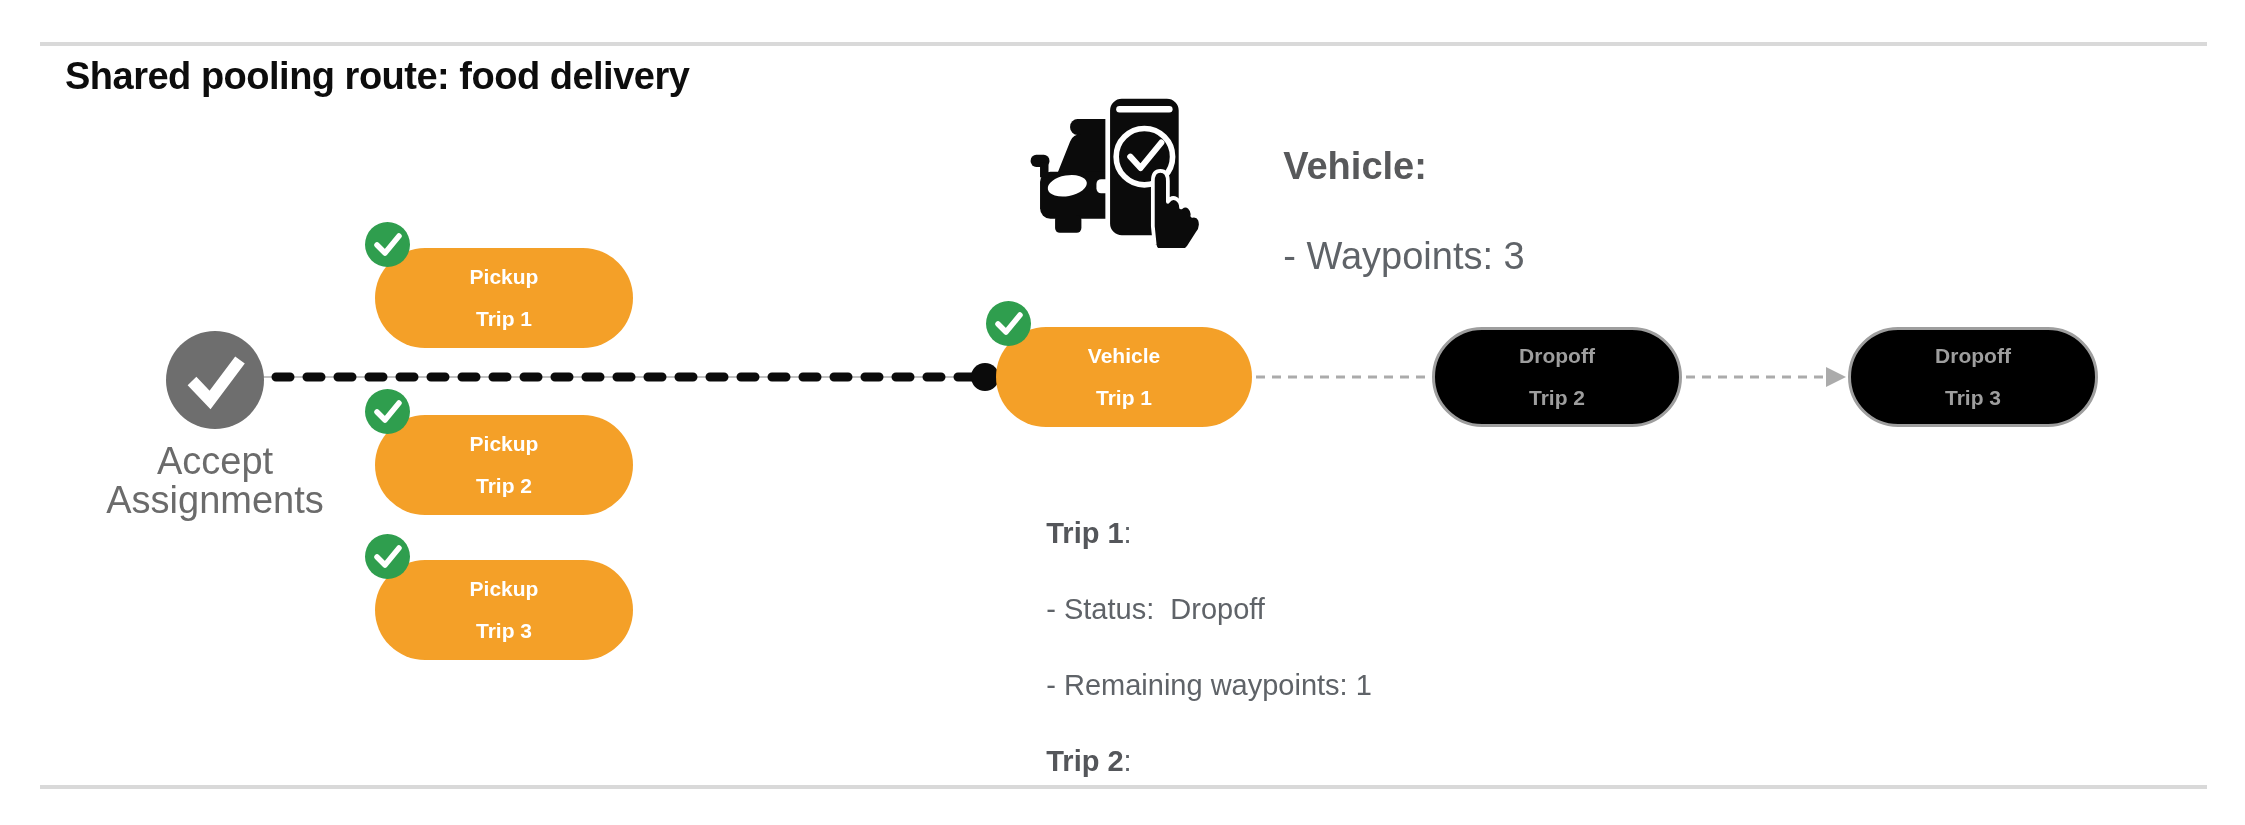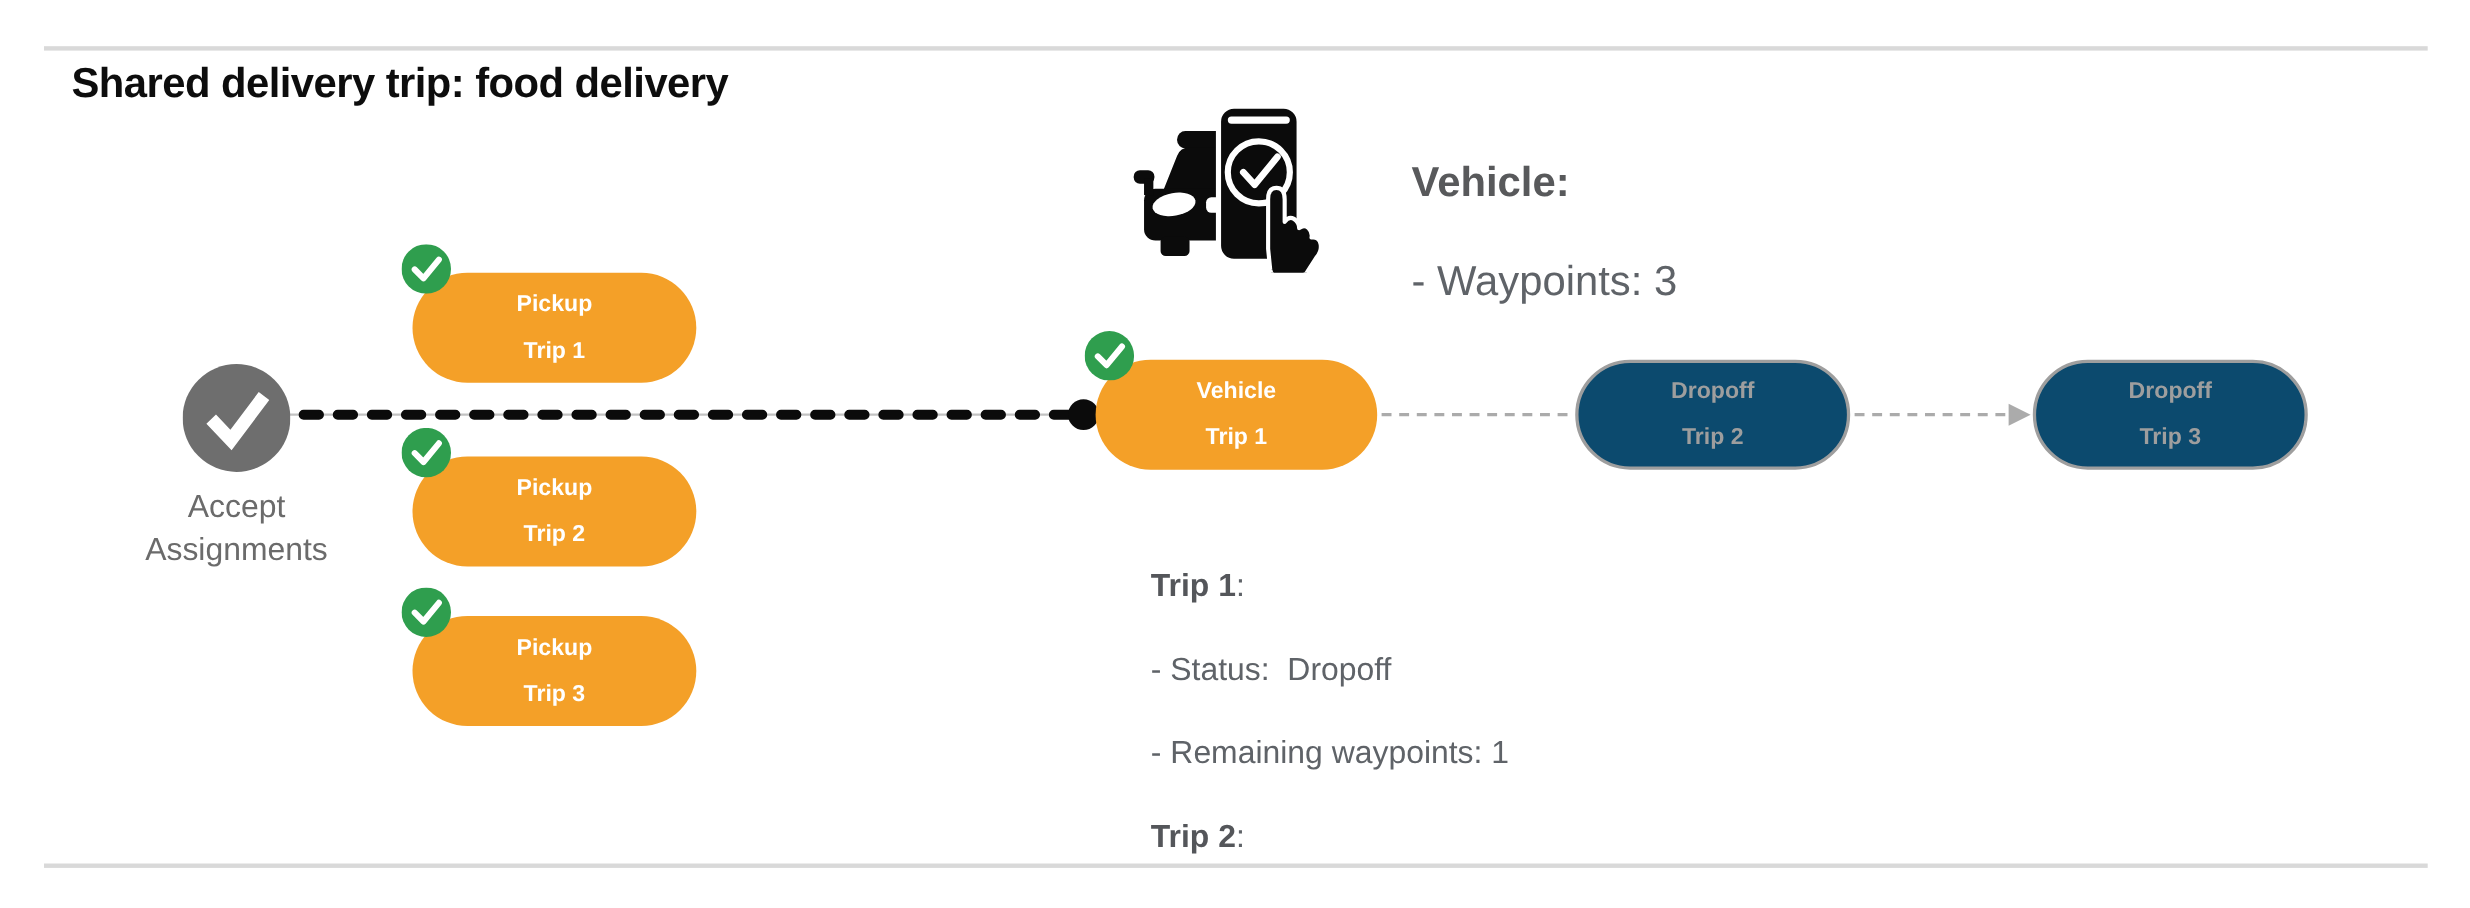--- a/index.html
+++ b/index.html
@@ -19,28 +19,28 @@
   .vehicle-info{position:absolute;left:1241px;top:99px;font-size:38px;color:#5f6368;
                 line-height:45px;white-space:pre;}
   .vehicle-info .vlabel{font-weight:bold;color:#58595b;}
 
   
   svg.connectors{position:absolute;left:0;top:0;pointer-events:none;}
 
   
   .accept-node{position:absolute;left:166px;top:331px;width:98px;height:98px;}
   .accept-label{position:absolute;left:85px;top:442px;width:260px;text-align:center;
-                font-size:29px;color:#6b6b6b;line-height:39px;}
+                font-size:38px;color:#6b6b6b;line-height:39px;}
 
   
   .pill{position:absolute;width:258px;height:100px;border-radius:52px;
         display:flex;flex-direction:column;align-items:center;justify-content:center;
         font-size:21px;font-weight:bold;line-height:42px;box-sizing:border-box;}
   .pill.orange{background:#f4a028;color:#ffffff;}
-  .pill.outline{background:#0c4a6e;border:3px solid #9e9e9e;color:#9e9e9e;width:250px;}
+  .pill.outline{background:#000000;border:3px solid #9e9e9e;color:#9e9e9e;width:250px;}
   .pill .badge{position:absolute;left:-10px;top:-26px;width:45px;height:45px;}
 
   #pickup-1{left:375px;top:248px;}
   #pickup-2{left:375px;top:415px;}
   #pickup-3{left:375px;top:560px;}
   #complete-1{left:996px;top:327px;width:256px;}
   #dropoff-2{left:1432px;top:327px;}
   #dropoff-3{left:1848px;top:327px;}
 
   
@@ -50,21 +50,21 @@
   #status-right{left:1527px;top:558px;}
 </style>
 </head>
 <body>
 
 <div class="canvas">
 
   <div class="rule top"></div>
   <div class="rule bottom"></div>
 
-  <div class="page-title">Shared delivery trip: food delivery</div>
+  <div class="page-title">Shared pooling route: food delivery</div>
 
   <svg class="vehicle-icon" viewBox="0 0 200 170">
     <g fill="#0b0b0b">
       <rect x="48" y="34" width="46" height="17" rx="8"></rect>
       <path d="M32,98 L48,58 Q51,50 60,50 L98,50 L98,100 Z"></path>
       <rect x="16" y="90" width="86" height="50" rx="11"></rect>
       <rect x="6" y="72" width="20" height="13" rx="6"></rect>
       <rect x="16" y="80" width="9" height="16"></rect>
       <rect x="32" y="136" width="28" height="19" rx="5"></rect>
     </g>

